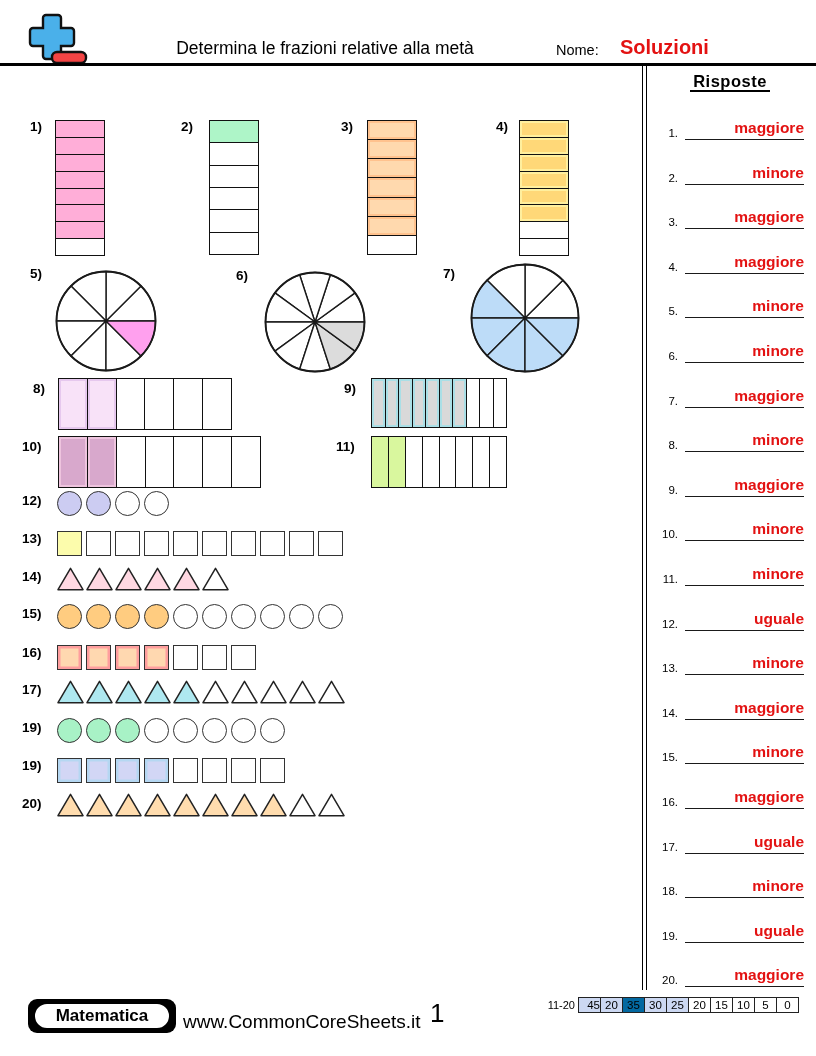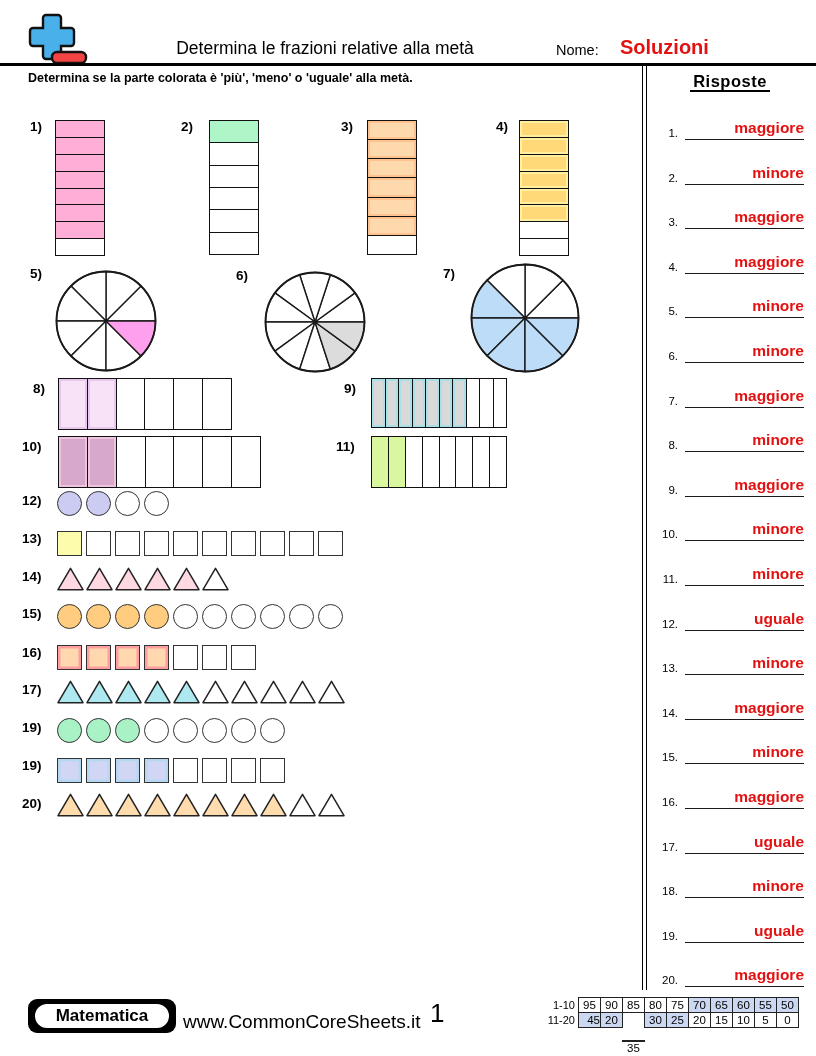--- a/index.html
+++ b/index.html
@@ -46,21 +46,20 @@
 <div class="page">
 
   <svg class="abs" style="left:22px;top:13px;" width="68" height="52" viewBox="0 0 68 52">
     <path id="logoPlus" d="M24,2 h12 a3,3 0 0 1 3,3 v10 h10 a3,3 0 0 1 3,3 v12 a3,3 0 0 1 -3,3 h-10 v10 a3,3 0 0 1 -3,3 h-12 a3,3 0 0 1 -3,-3 v-10 h-10 a3,3 0 0 1 -3,-3 v-12 a3,3 0 0 1 3,-3 h10 v-10 a3,3 0 0 1 3,-3 z" stroke="#111" stroke-width="2.4" fill="#4ab0ea"></path>
     <rect id="logoMinus" x="30" y="39" width="34" height="11" rx="5" stroke="#111" stroke-width="2.4" fill="#f34444"></rect>
   </svg>
   <div class="abs title">Determina le frazioni relative alla metà</div>
   <div class="abs nome">Nome:</div>
   <div class="abs soluzioni" id="soluzioni" style="color: rgb(227, 18, 18);">Soluzioni</div>
   <div class="abs head-rule"></div>
-  <div class="abs instruction">Determina se la parte colorata è 'più', 'meno' o 'uguale' alla metà.</div>
 
   <div class="abs vsep"></div>
   <div class="abs risposte">
     <span>Risposte</span>
   </div>
   <div id="answers">
       <div class="answer-item" style="top: 104px;">
         <span class="ans-num">1.</span>
         <span class="ans-line" style="color: rgb(227, 18, 18);">maggiore</span>
       </div>
@@ -419,37 +418,24 @@
       </div>
     </div>
 
   <div class="abs f-bar">
     <div class="f-pill">Matematica</div>
   </div>
   <div class="abs f-url">www.CommonCoreSheets.it</div>
   <div class="abs f-page">1</div>
   <div class="abs score" id="scoreTable">
       <div class="srow">
-        <div class="slabel">1-10</div>
-        <div class="scell">95</div>
-        <div class="scell">90</div>
-        <div class="scell">85</div>
-        <div class="scell">80</div>
-        <div class="scell">75</div>
-        <div class="scell" style="background: rgb(204, 216, 242);">70</div>
-        <div class="scell" style="background: rgb(204, 216, 242);">65</div>
-        <div class="scell" style="background: rgb(204, 216, 242);">60</div>
-        <div class="scell" style="background: rgb(204, 216, 242);">55</div>
-        <div class="scell" style="background: rgb(204, 216, 242);">50</div>
-      </div>
-      <div class="srow">
         <div class="slabel">11-20</div>
         <div class="scell" style="background: rgb(204, 216, 242); text-align: right;">45</div>
         <div class="scell" style="background: rgb(204, 216, 242);">20</div>
-        <div class="scell" style="background: #0369a1; margin-top: 28px;">35</div>
+        <div class="scell" style="background: #0369a1;">35</div>
         <div class="scell" style="background: rgb(204, 216, 242);">30</div>
         <div class="scell" style="background: rgb(204, 216, 242);">25</div>
         <div class="scell">20</div>
         <div class="scell">15</div>
         <div class="scell">10</div>
         <div class="scell">5</div>
         <div class="scell">0</div>
       </div>
     </div>
 

